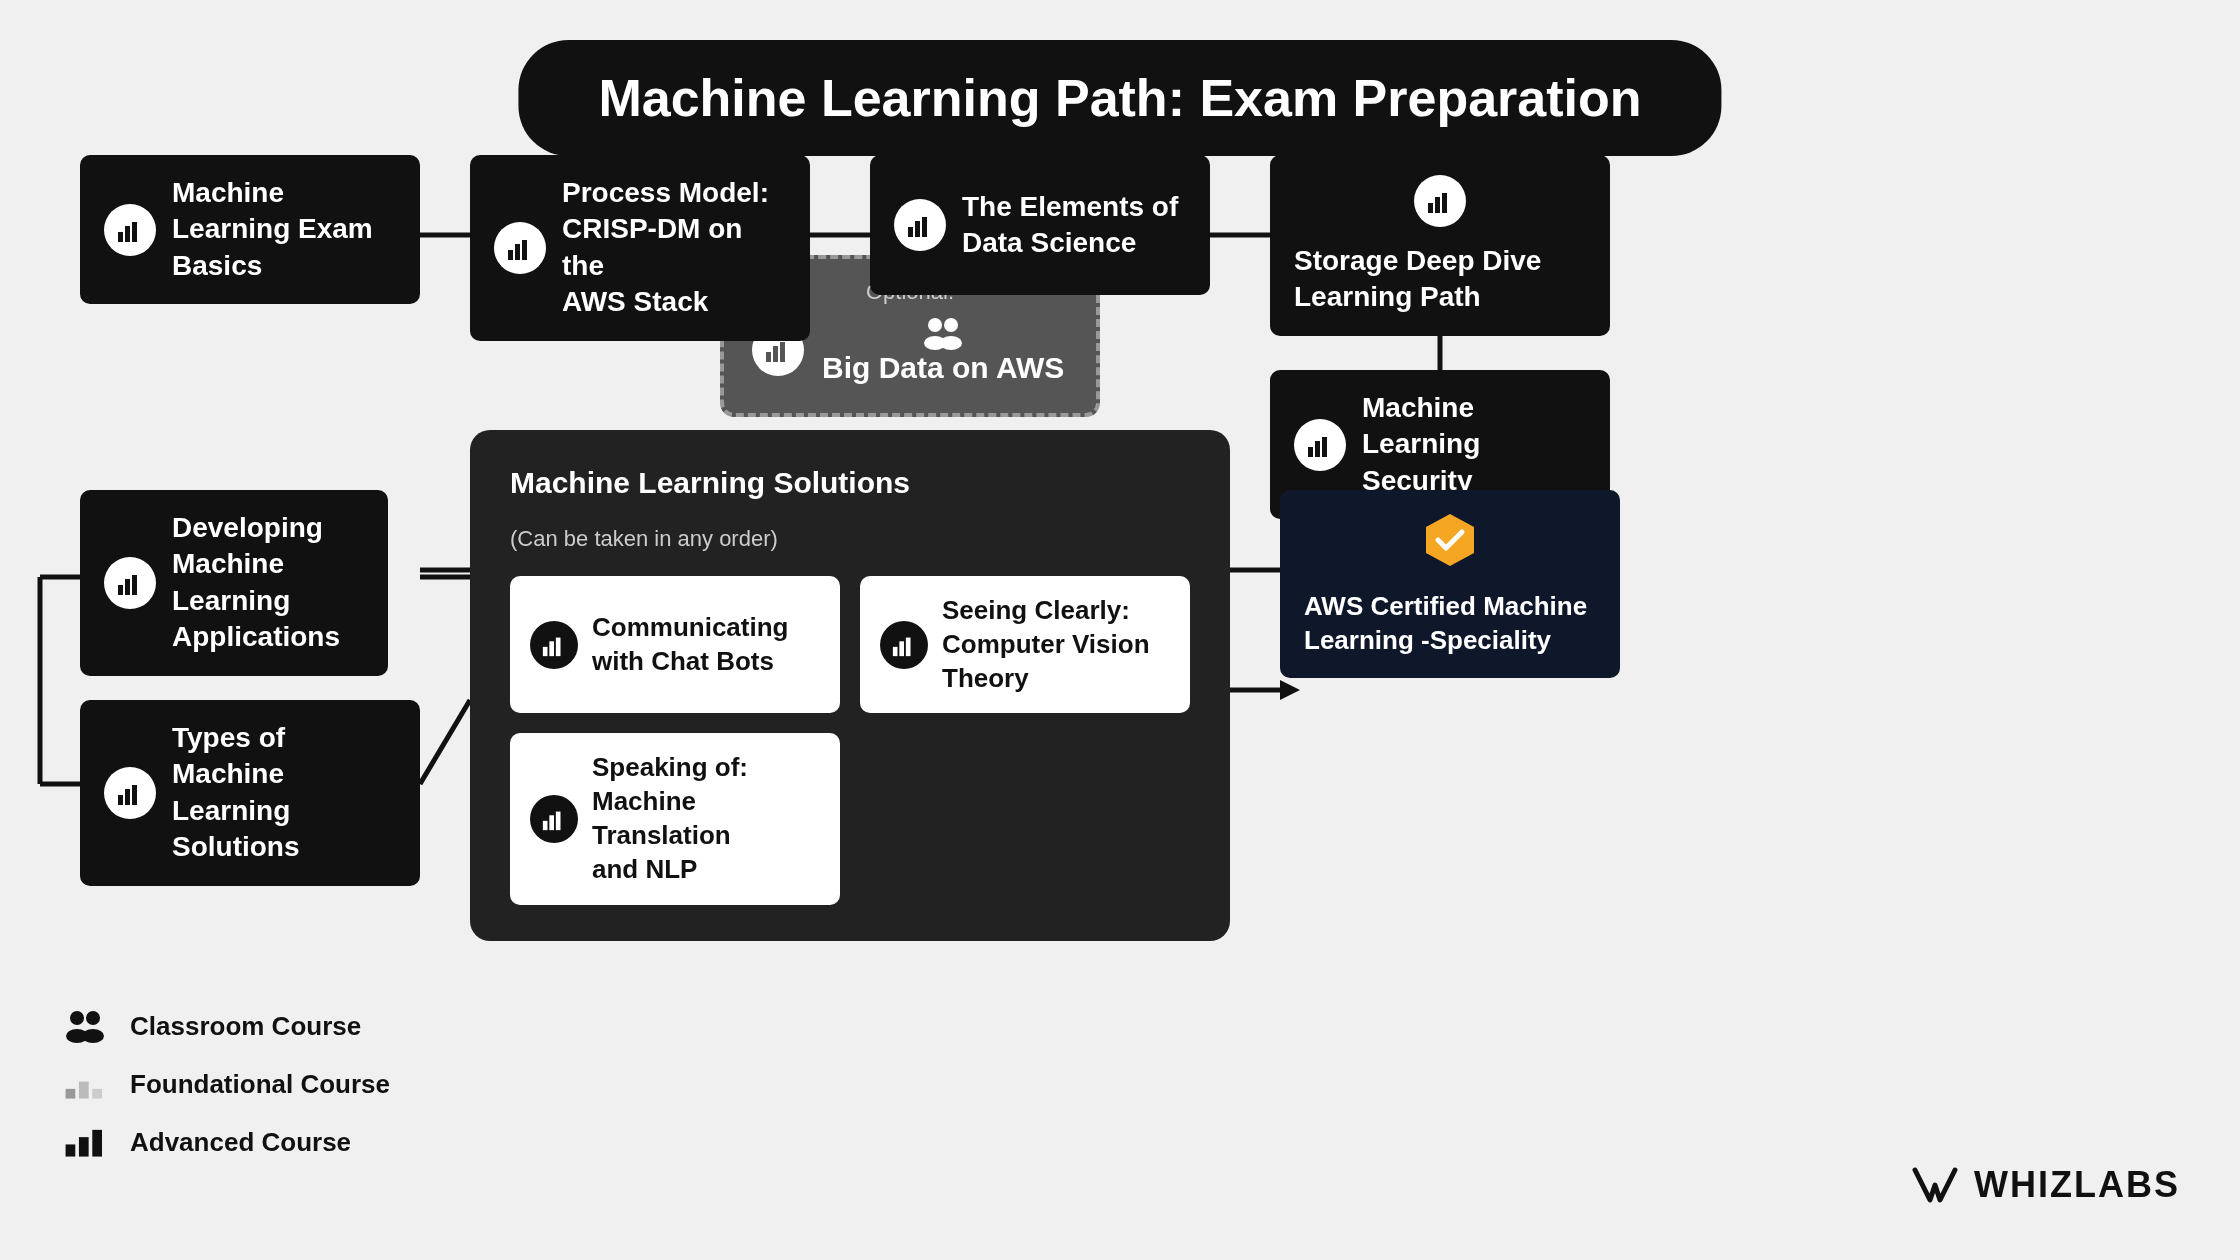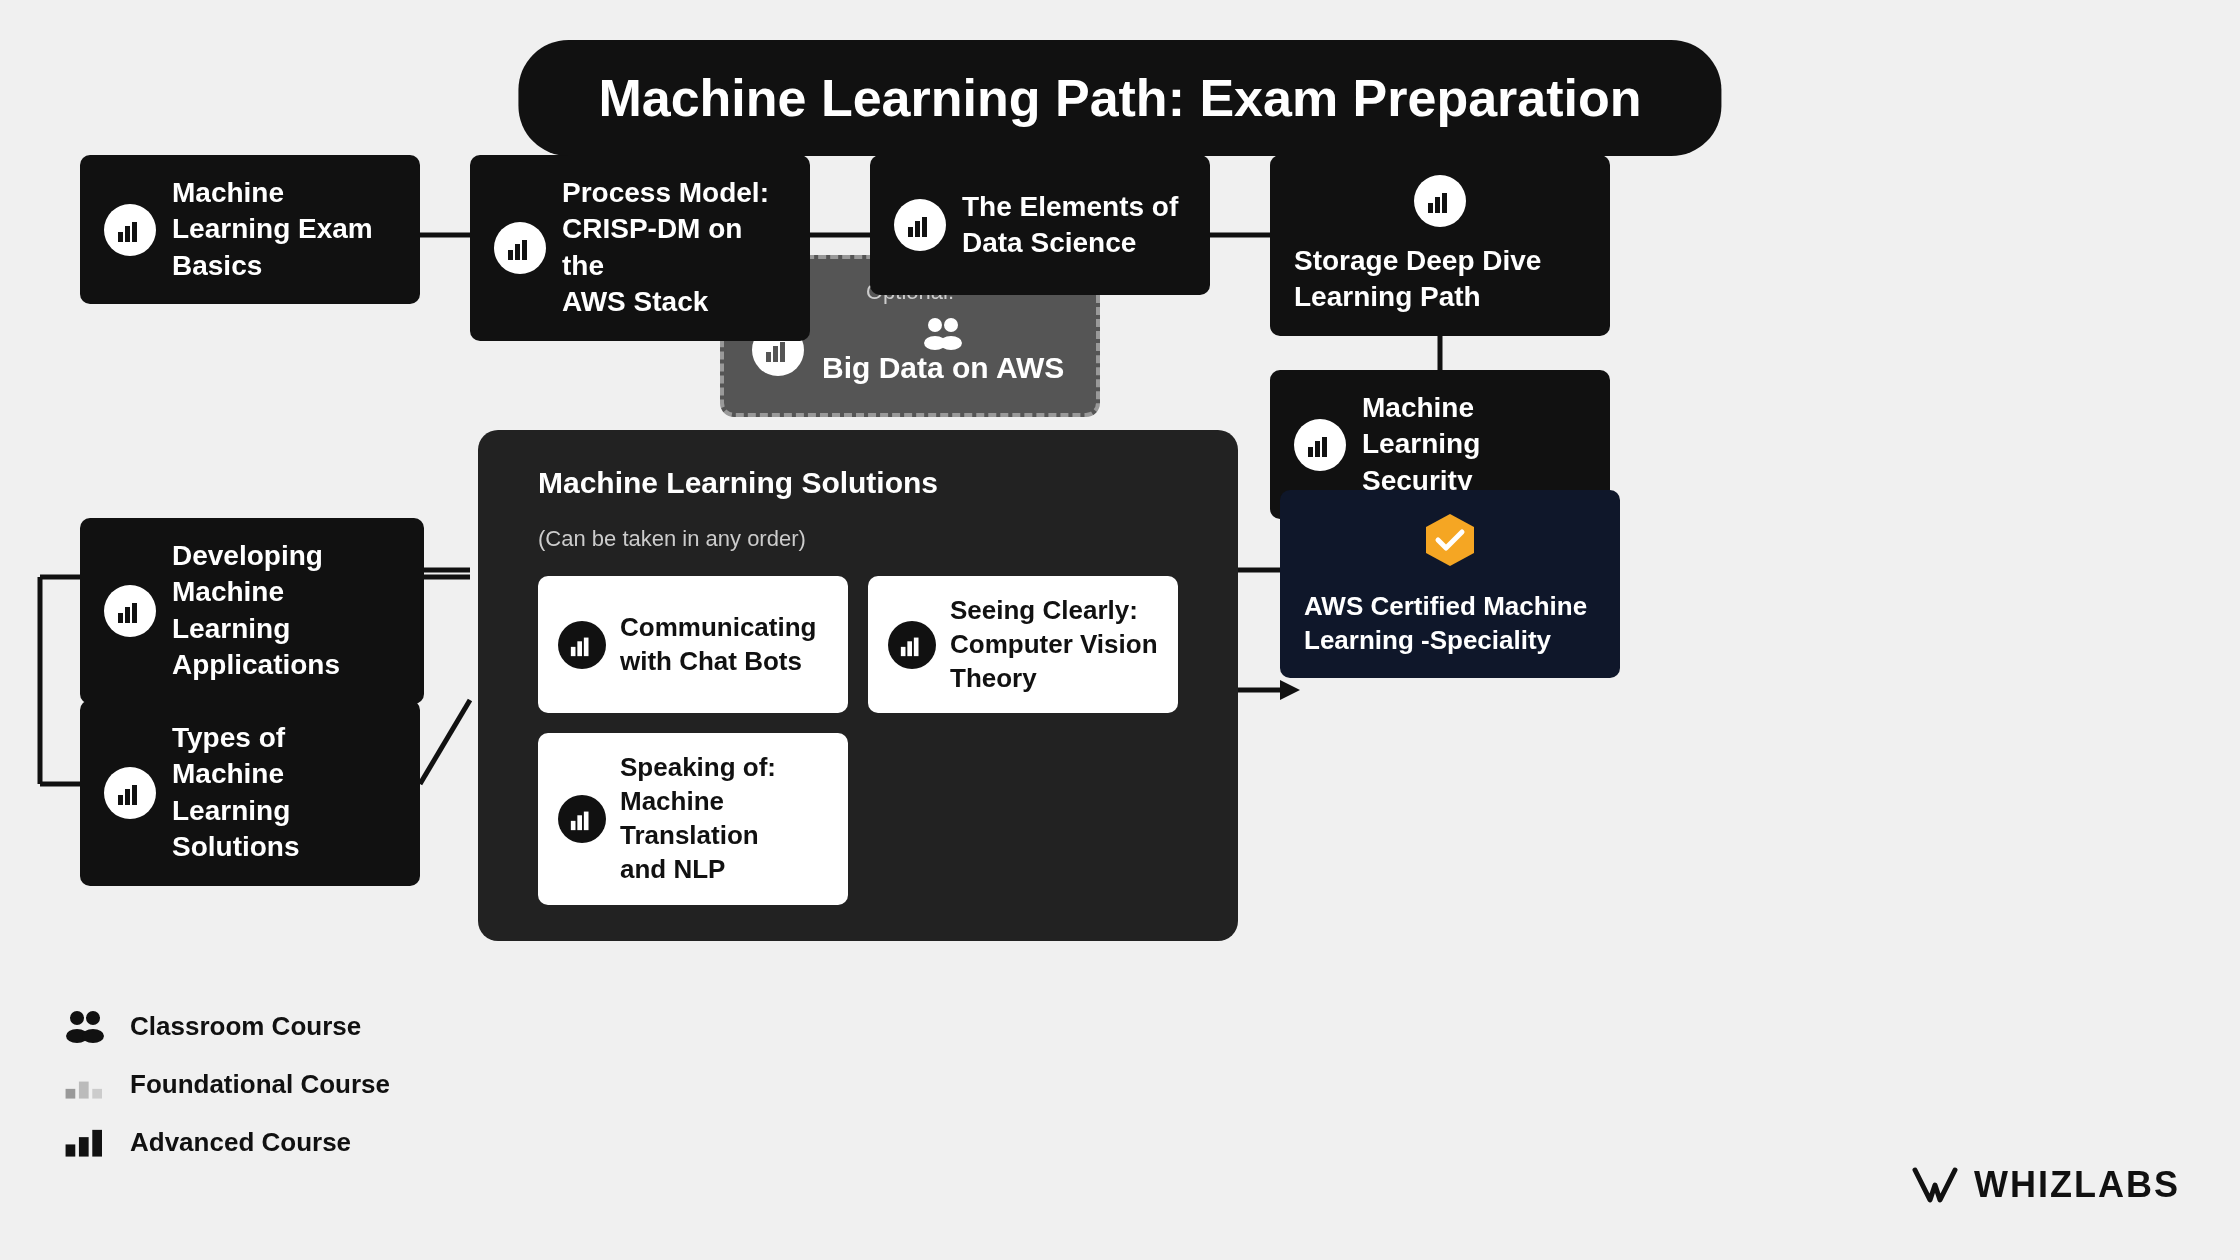--- a/index.html
+++ b/index.html
@@ -87,23 +87,22 @@
       font-size: 22px;
       margin-bottom: 10px;
       text-align: center;
     }
 
     
     .solutions-box {
       position: absolute;
       background: #222;
       border-radius: 20px;
-      padding: 36px 60px;
+      padding: 36px 40px;
       z-index: 4;
-      margin-left: 8px;
     }
     .solutions-title {
       color: #fff;
       font-size: 30px;
       font-weight: 700;
       margin-bottom: 6px;
     }
     .solutions-grid {
       display: grid;
       grid-template-columns: 1fr 1fr;
@@ -326,21 +325,21 @@
     <div class="node-icon bar-icon">
       <svg viewBox="0 0 28 28" fill="none">
         <rect x="2" y="16" width="5" height="10" fill="#111"></rect>
         <rect x="9" y="10" width="5" height="16" fill="#111"></rect>
         <rect x="16" y="6" width="5" height="20" fill="#111"></rect>
       </svg>
     </div>
     <div class="node-text">Machine Learning Security</div>
   </div>
 
-  <div class="node" style="left:80px; top:518px; width:344px; min-height:160px;">
+  <div class="node" style="left:80px; top:490px; width:308px; min-height:160px;">
     <div class="node-icon bar-icon">
       <svg viewBox="0 0 28 28" fill="none">
         <rect x="2" y="16" width="5" height="10" fill="#111"></rect>
         <rect x="9" y="10" width="5" height="16" fill="#111"></rect>
         <rect x="16" y="6" width="5" height="20" fill="#111"></rect>
       </svg>
     </div>
     <div class="node-text">Developing Machine Learning Applications</div>
   </div>
 

